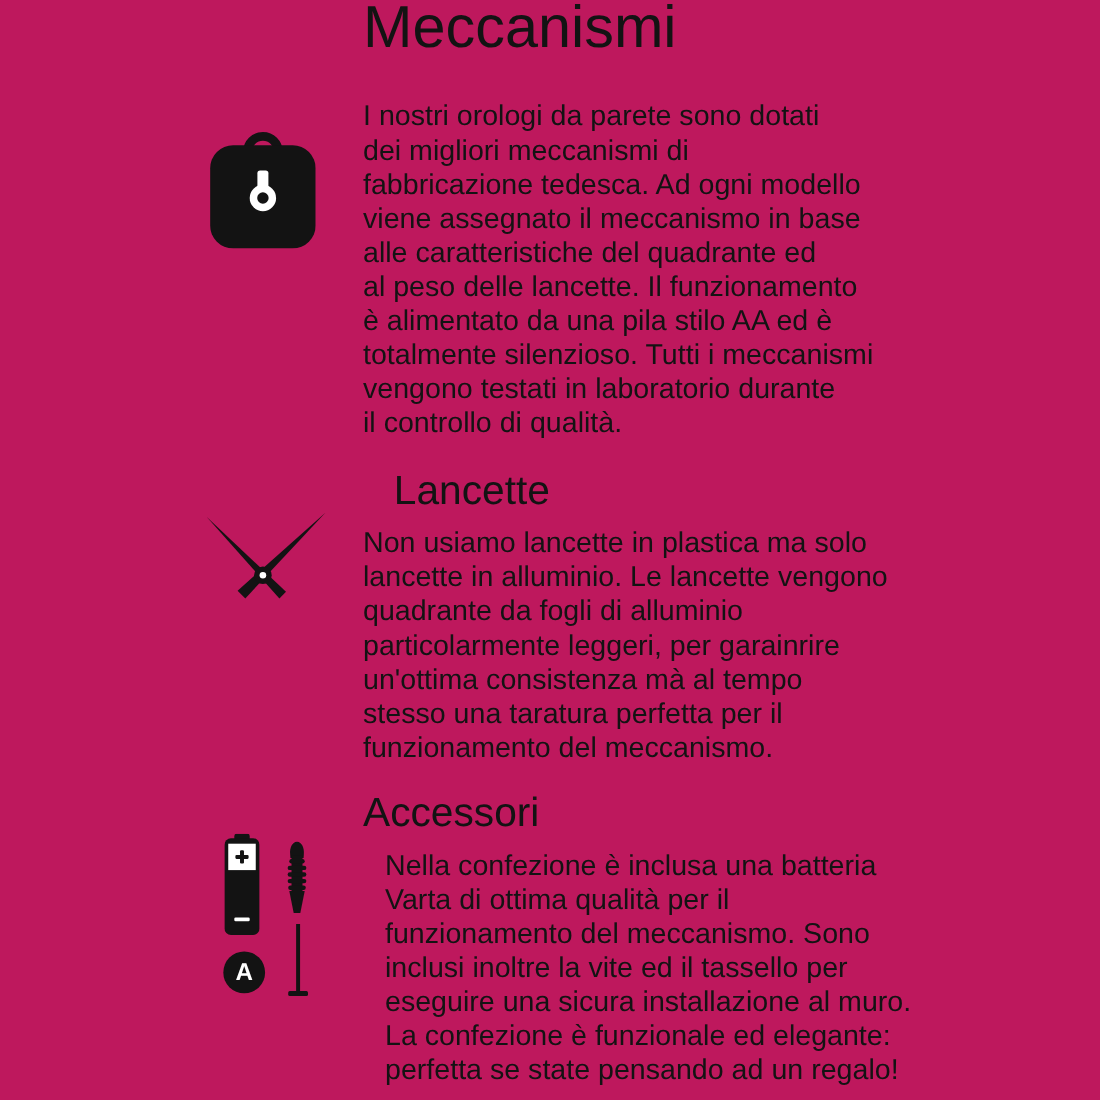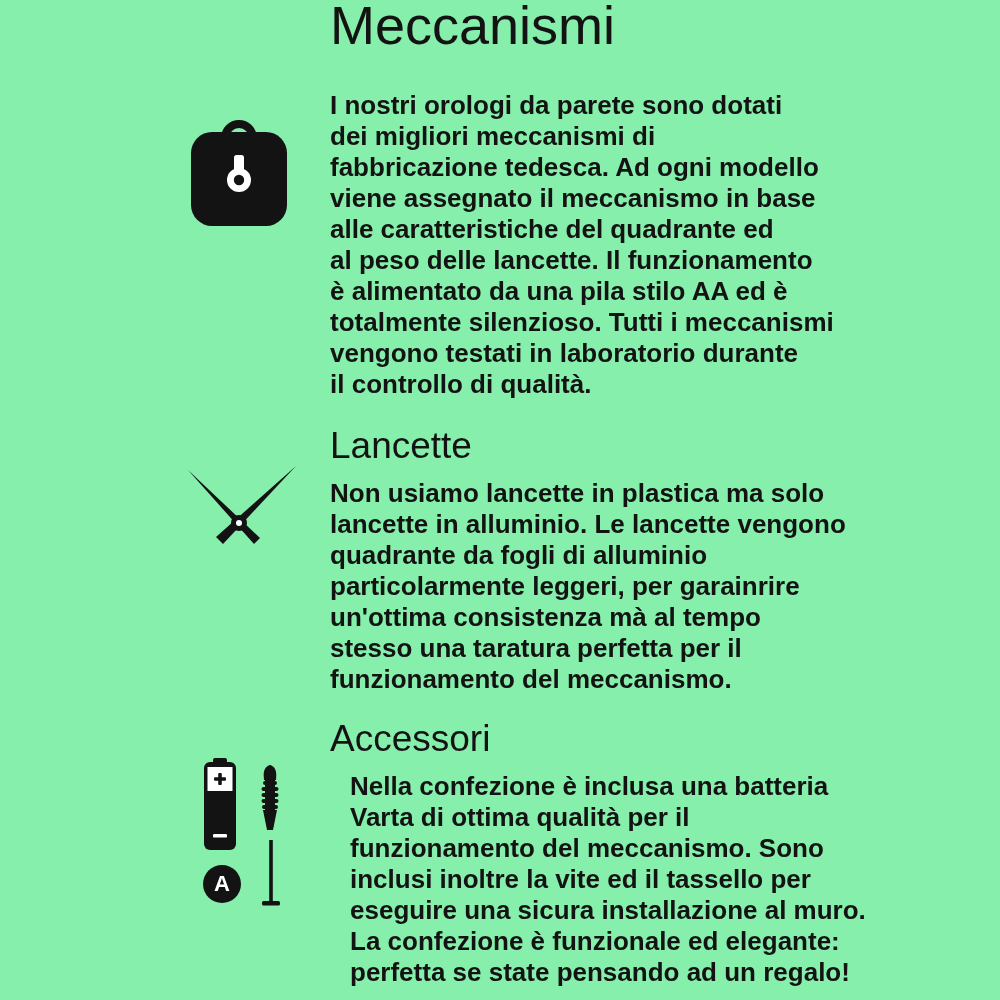--- a/index.html
+++ b/index.html
@@ -3,38 +3,38 @@
 <meta charset="utf-8">
 <style>
   * { margin: 0; padding: 0; box-sizing: border-box; }
   html, body { background: #ffffff; }
   body {
     width: 1000px; height: 1000px;
     font-family: "Liberation Sans", "DejaVu Sans", sans-serif;
     color: #131313;
     overflow: hidden;
   }
-  .page { position: relative; width: 1000px; height: 1000px; background: #86efac; }
+  .page { position: relative; width: 1000px; height: 1000px; background: #be185d; }
 
   .page-title {
     position: absolute; left: 330px; top: -6px;
     font-size: 54px; line-height: 62px; font-weight: 400;
     letter-spacing: 0px; color: #131313; white-space: nowrap;
   }
   .section-heading {
     position: absolute; left: 330px;
     font-size: 37px; line-height: 42px; font-weight: 400;
     color: #131313; white-space: nowrap;
   }
-  .heading-lancette  { top: 425px; }
+  .heading-lancette  { top: 425px; margin-left: 28px; }
   .heading-accessori { top: 718px; }
 
   .body-text {
     position: absolute; left: 330px; width: 650px;
-    font-size: 26px; line-height: 31px; font-weight: 700;
+    font-size: 26px; line-height: 31px; font-weight: 400;
     color: #131313; white-space: pre-line;
   }
   .body-meccanismi { top: 90px; }
   .body-lancette   { top: 478px; }
   .body-accessori  { top: 771px; margin-left: 20px; }
 
   .icon-abs { position: absolute; display: block; line-height: 0; }
   .icon-mechanism { left: 191px; top: 116px; }
   .icon-hands     { left: 186px; top: 461px; }
   .icon-battery   { left: 204px; top: 758px; }

